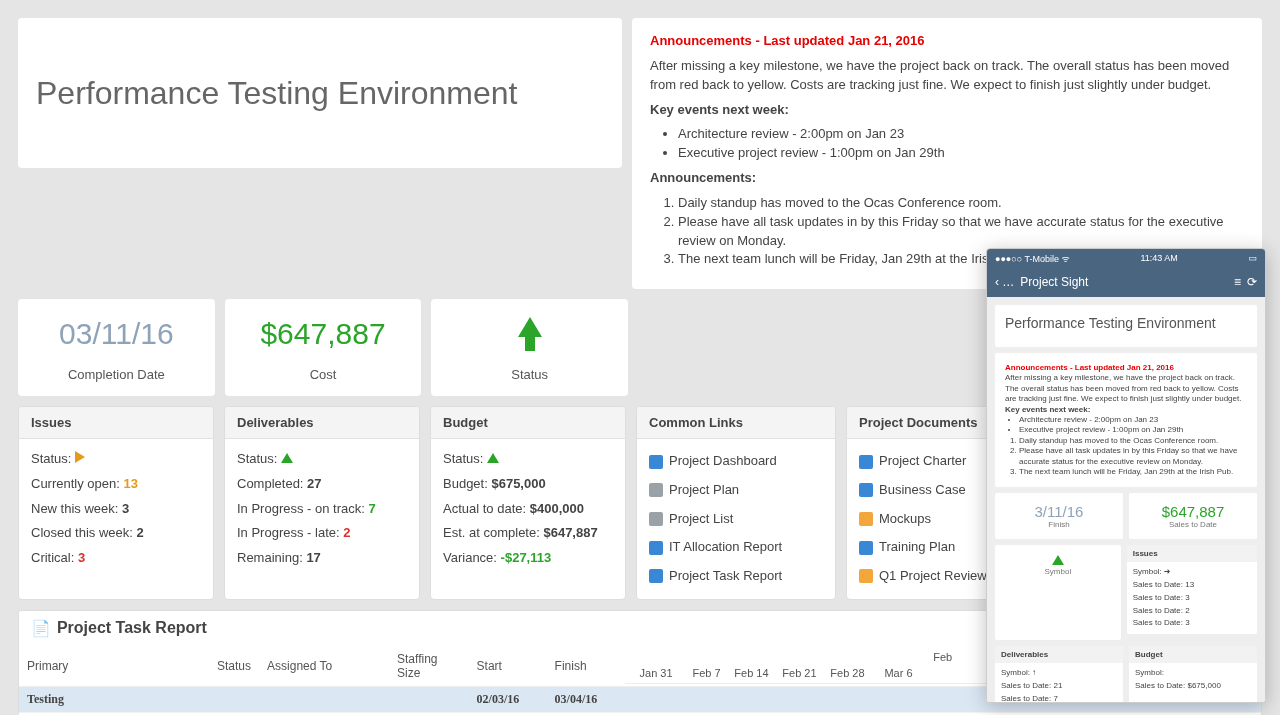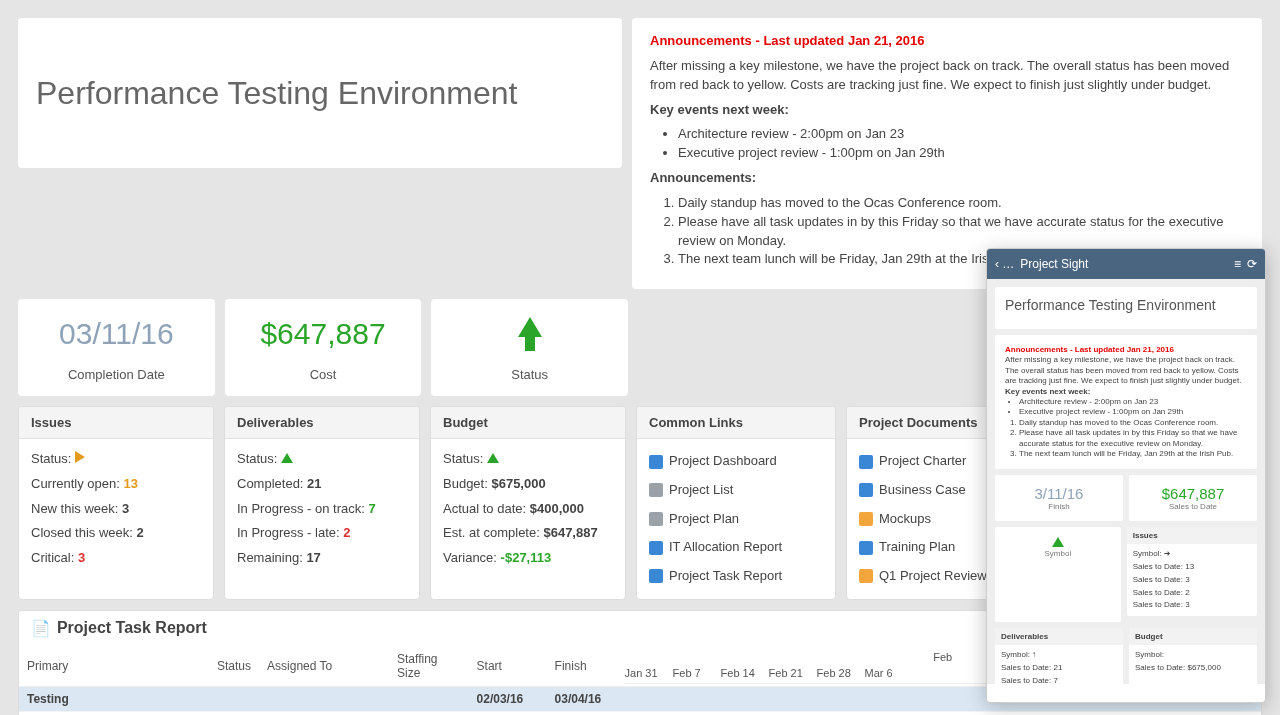--- a/index.html
+++ b/index.html
@@ -31,26 +31,26 @@
 .sm-arrow.up{border-left:6px solid transparent;border-right:6px solid transparent;border-bottom:10px solid #2aa52a;}
 .sm-arrow.right{border-top:6px solid transparent;border-bottom:6px solid transparent;border-left:10px solid #e49a1a;}
 .link-row { display:flex; align-items:center; gap:6px; padding:2px 0;}
 .doc-icon{width:14px;height:14px;border-radius:2px;display:inline-block;}
 .doc-icon.bl{background:#3a87d6;} .doc-icon.gr{background:#9aa2a8;} .doc-icon.or{background:#f2a63c;}
 .task-section { margin-top:10px; background:#fff; border-radius:4px; overflow:hidden; border:1px solid #ddd;}
 .task-title { padding:8px 12px; font-weight:bold; background:#fff; display:flex; align-items:center; gap:6px;}
 .task-table { width:100%; border-collapse:collapse; font-size:12px; }
 .task-table th { text-align:left; font-weight:400; padding:6px 8px; color:#555; border-bottom:1px solid #eee;}
 .task-table td { padding:5px 8px; border-bottom:1px solid #f2f2f2; white-space:nowrap;}
-.grp-row td { background:#dbe8f4; font-weight:bold; }
+.grp-row td { background:#dbe8f4; font-weight:bold;font-family:Liberation Serif, serif; }
 .dot{width:12px;height:12px;border-radius:50%;display:inline-block;}
 .dot.g{background:#2aa52a;}
 .staff-icon{color:#2a8dd9;font-size:11px;letter-spacing:-1px;}
 .gantt-head{display:flex;font-size:11px;color:#555;border-bottom:1px solid #eee;}
-.gantt-head div{width:48px;text-align:left;padding:4px 0;}
+.gantt-head div{width:48px;text-align:right;padding:4px 0;}
 .gantt-month{text-align:center;font-size:11px;color:#555;padding-top:4px;}
 .gantt-cell{position:relative;height:100%;}
 .bar{position:absolute;height:12px;background:#9db9e0;top:2px;}
 .phone{position:absolute;right:14px;top:248px;width:280px;height:455px;background:#fff;border:1px solid #ccc;border-radius:4px;box-shadow:0 4px 20px rgba(0,0,0,0.25);overflow:hidden;}
 .phone-status{height:18px;background:#4a6580;color:#fff;font-size:9px;display:flex;align-items:center;padding:0 8px;justify-content:space-between;}
 .phone-nav{height:30px;background:#4a6580;color:#fff;display:flex;align-items:center;padding:0 8px;font-size:12px;gap:6px;}
 .phone-nav .pt{flex:1;text-align:left;}
 .phone-body{padding:8px;background:#eee;height:calc(100% - 48px);overflow:hidden;font-size:10px;}
 .pcard{background:#fff;padding:10px;border-radius:2px;margin-bottom:6px;}
 .pcard .ptitle{font-size:14px;color:#555;margin-bottom:6px;}
@@ -119,21 +119,21 @@
             <div class="line"><span class="k">Closed this week:</span>  <b class="">2</b></div>
             <div class="line"><span class="k">Critical:</span>  <b class="redv">3</b></div>
           </div>
       </div>
     </div>
     <div class="panel" style="flex:0 0 196px">
       <div class="panel-hdr">Deliverables</div>
       <div class="panel-body">
         <div class="line"><span>Status:</span> <span class="sm-arrow up"></span></div>
         <div id="deliv-rows">
-            <div class="line"><span class="k">Completed:</span>  <b class="">21</b></div>
+            <div class="line"><span class="k">Completed:</span>  <b class="">27</b></div>
             <div class="line"><span class="k">In Progress - on track:</span>  <b class="greenv">7</b></div>
             <div class="line"><span class="k">In Progress - late:</span>  <b class="redv">2</b></div>
             <div class="line"><span class="k">Remaining:</span>  <b class="">17</b></div>
           </div>
       </div>
     </div>
     <div class="panel" style="flex:0 0 196px">
       <div class="panel-hdr">Budget</div>
       <div class="panel-body">
         <div class="line"><span>Status:</span> <span class="sm-arrow up"></span></div>
@@ -147,25 +147,25 @@
     </div>
     <div class="panel" style="flex:0 0 200px">
       <div class="panel-hdr">Common Links</div>
       <div class="panel-body" id="cl-rows">
           <div class="link-row">
             <span class="doc-icon bl"></span>
             <span>Project Dashboard</span>
           </div>
           <div class="link-row">
             <span class="doc-icon gr"></span>
+            <span>Project Plan</span>
+          </div>
+          <div class="link-row">
+            <span class="doc-icon gr"></span>
             <span>Project List</span>
-          </div>
-          <div class="link-row">
-            <span class="doc-icon gr"></span>
-            <span>Project Plan</span>
           </div>
           <div class="link-row">
             <span class="doc-icon bl"></span>
             <span>IT Allocation Report</span>
           </div>
           <div class="link-row">
             <span class="doc-icon bl"></span>
             <span>Project Task Report</span>
           </div>
         </div>
@@ -246,20 +246,25 @@
                 <div class="bar" style="left:12px;width:55px"></div>
               </div>
             </td>
           </tr>
         </tbody>
     </table>
   </div>
 </div>
 
 <div class="phone">
+  <div class="phone-status">
+    <span>●●●○○ T-Mobile ᯤ</span>
+    <span>11:43 AM</span>
+    <span>▭</span>
+  </div>
   <div class="phone-nav">
     <span>‹ …</span>
     <span class="pt">Project Sight</span>
     <span>≡</span>
     <span>⟳</span>
   </div>
   <div class="phone-body">
     <div class="pcard">
       <div class="ptitle">Performance Testing Environment</div>
     </div>

